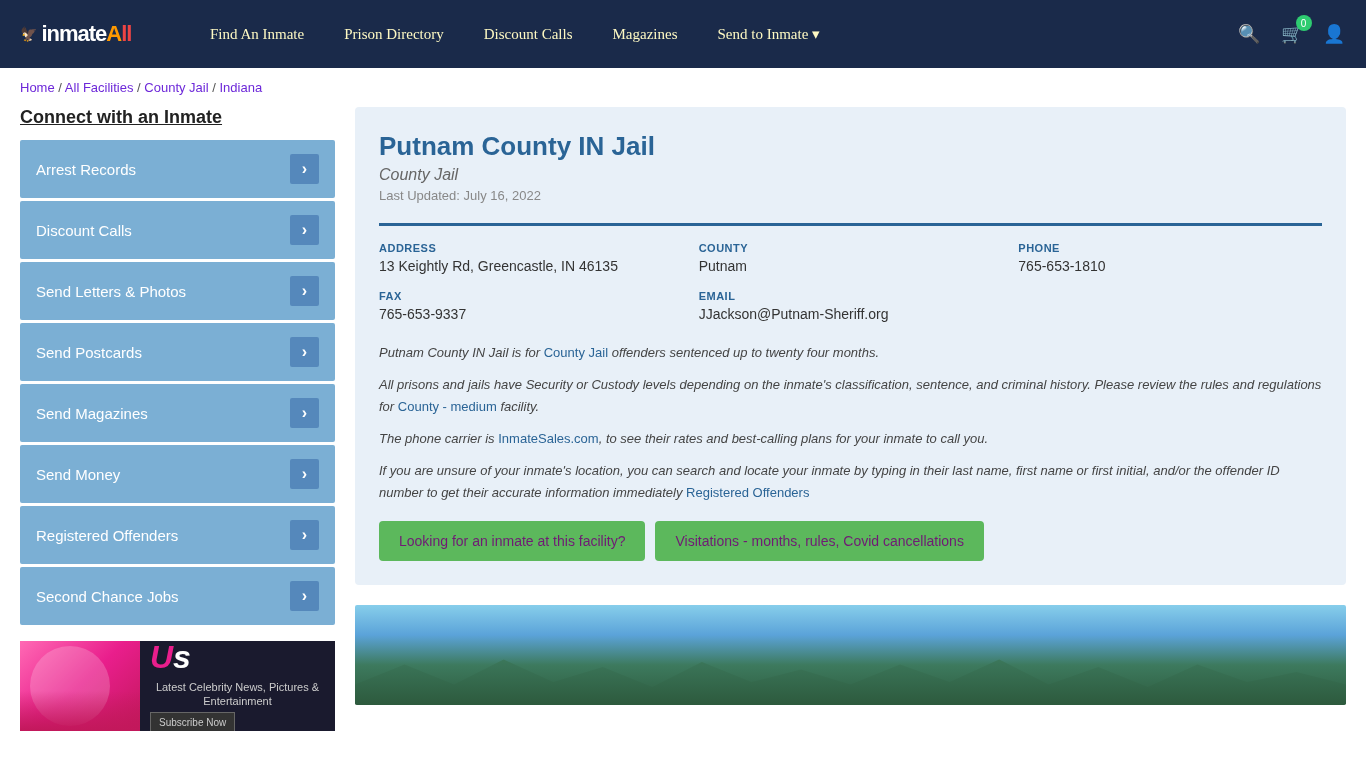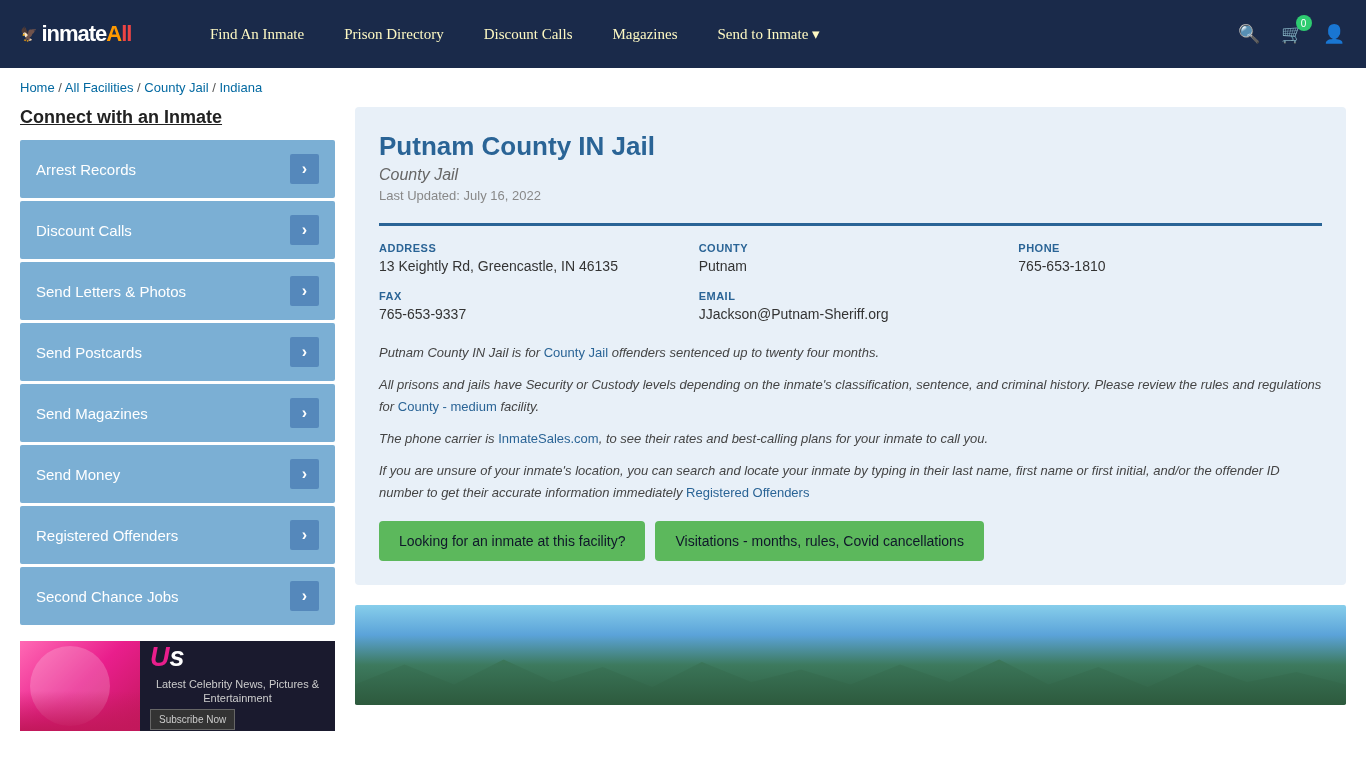--- a/index.html
+++ b/index.html
@@ -71,21 +71,21 @@
       justify-content: center;
     }
 
     
     .breadcrumb {
       padding: 12px 20px;
       font-size: 13px;
       color: #555;
     }
     .breadcrumb a {
-      color: #0369a1;
+      color: #6d28d9;
       text-decoration: none;
     }
     .breadcrumb span { color: #555; }
 
     
     .main {
       display: flex;
       padding: 0 20px 20px 20px;
       gap: 20px;
     }
@@ -157,21 +157,21 @@
       flex: 1;
       background: #1a1a2e;
       height: 90px;
       display: flex;
       flex-direction: column;
       justify-content: center;
       padding: 8px 10px;
       gap: 4px;
     }
     .sidebar-ad-logo {
-      font-size: 27px;
+      font-size: 32px;
       font-weight: 900;
       color: #fff;
       font-style: italic;
     }
     .sidebar-ad-logo span { color: #e91e8c; }
     .sidebar-ad-text {
       font-size: 11px;
       color: #ccc;
       line-height: 1.3;
       text-align: center;
@@ -249,21 +249,21 @@
       font-style: normal;
       font-weight: 500;
     }
     .facility-buttons {
       display: flex;
       gap: 10px;
       margin-top: 16px;
     }
     .btn-green {
       background: #5cb85c;
-      color: #0f172a;
+      color: #701a75;
       border: none;
       padding: 12px 20px;
       font-size: 14px;
       cursor: pointer;
       border-radius: 4px;
       font-weight: 500;
     }
     .facility-image {
       width: 100%;
       height: 100px;

